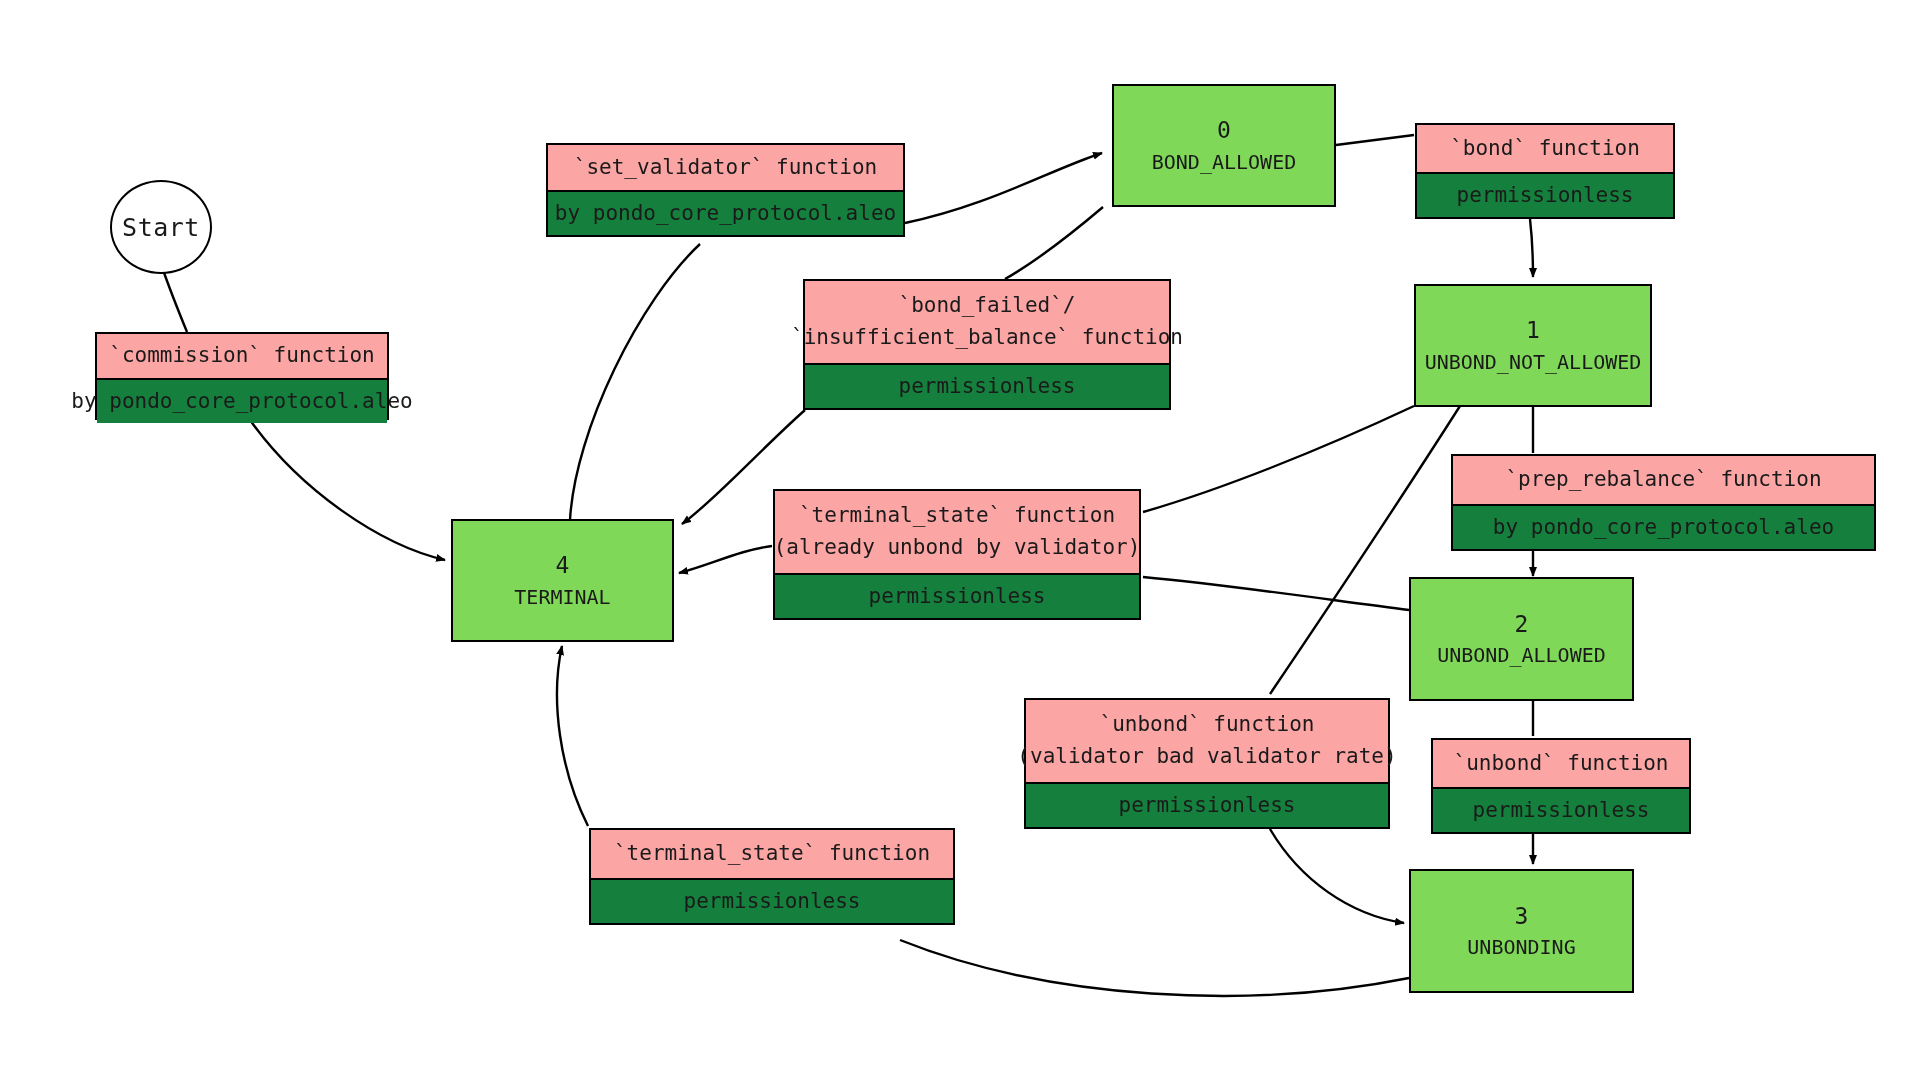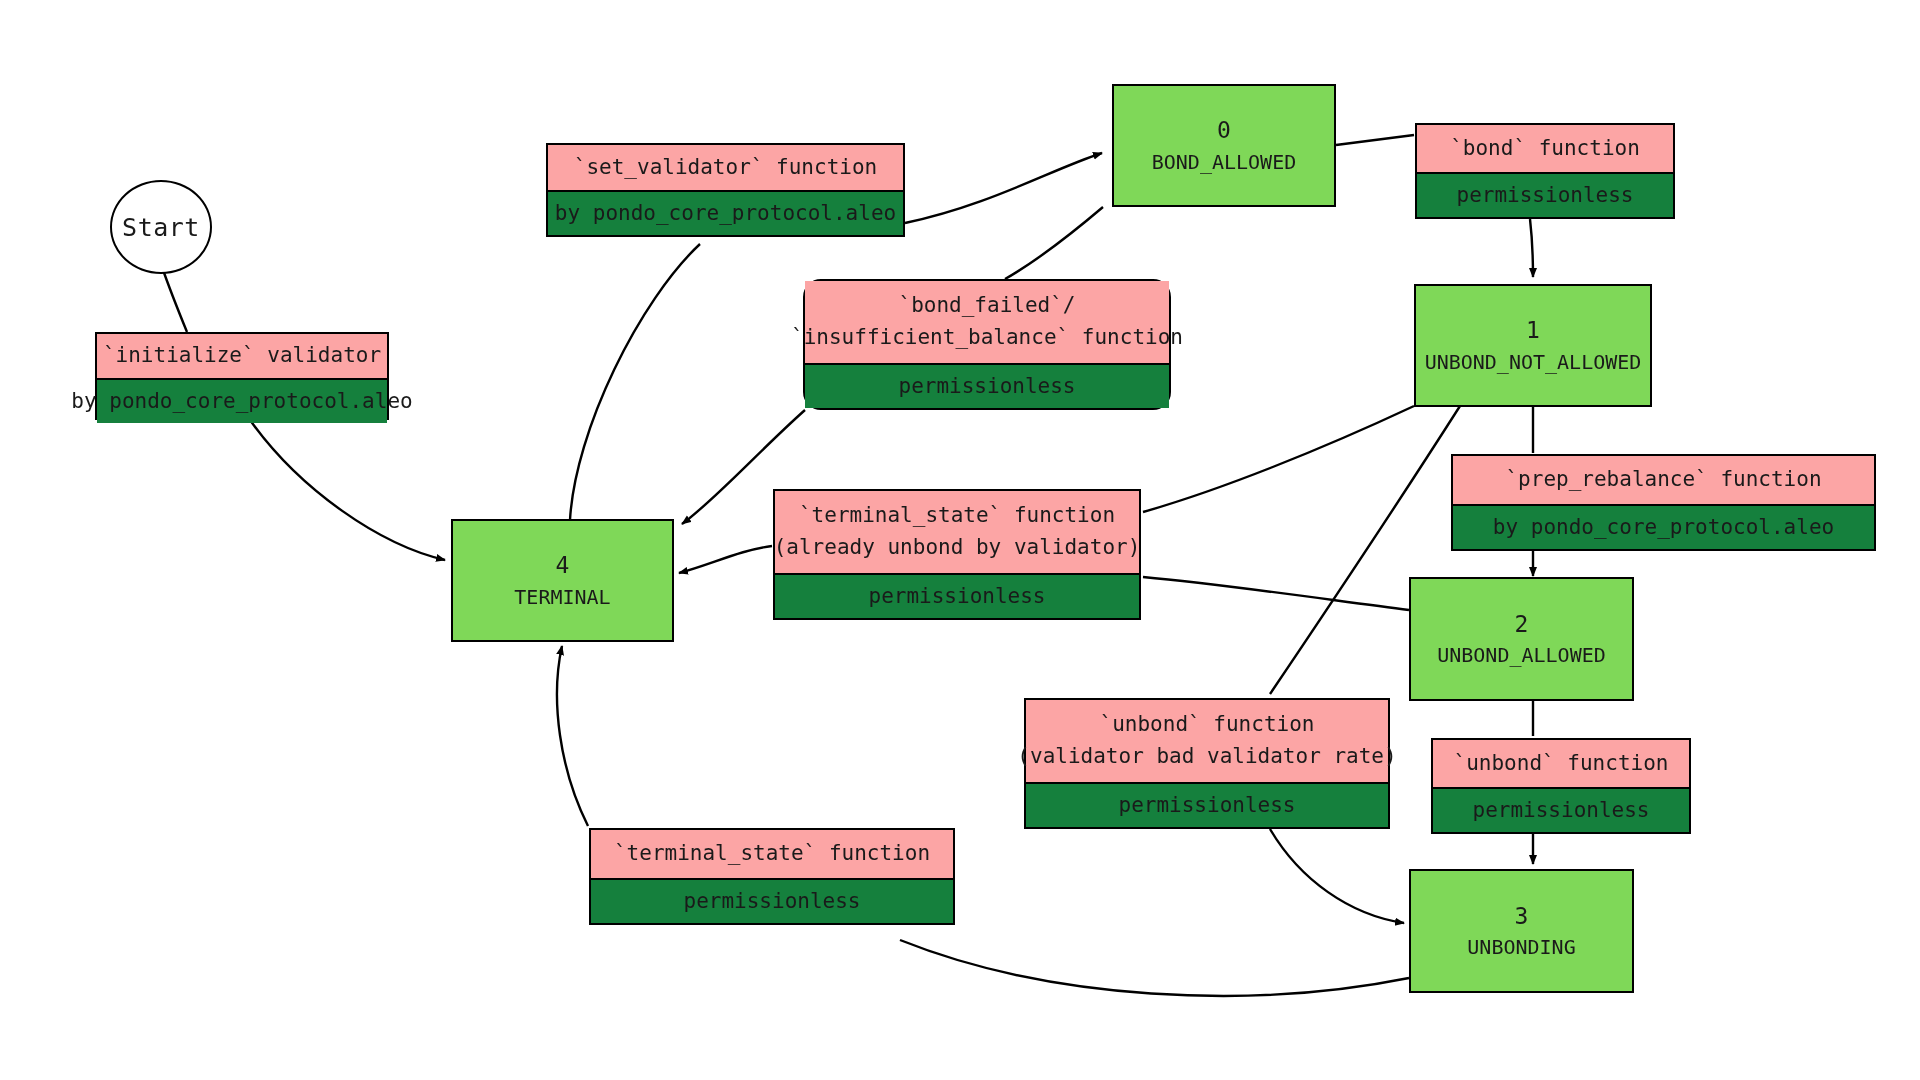--- a/index.html
+++ b/index.html
@@ -177,21 +177,21 @@
     <span class="state-label">UNBONDING</span>
   </div>
 
   <div class="state-node" style="left:451px; top:519px; width:223px; height:123px; background:#7fd858;">
     <span class="state-id">4</span>
     <span class="state-label">TERMINAL</span>
   </div>
 
   <div class="label-box" style="left:95px; top:332px; width:294px; height:88px;">
     <div class="label-head">
-      <span class="ln">`initialize` validator</span>
+      <span class="ln">`commission` function</span>
     </div>
     <div class="label-body">
       <span class="ln">by pondo_core_protocol.aleo</span>
     </div>
   </div>
 
   <div class="label-box" style="left:546px; top:143px; width:359px; height:94px;">
     <div class="label-head">
       <span class="ln">`set_validator` function</span>
     </div>
@@ -202,21 +202,21 @@
 
   <div class="label-box" style="left:1415px; top:123px; width:260px; height:96px;">
     <div class="label-head">
       <span class="ln">`bond` function</span>
     </div>
     <div class="label-body">
       <span class="ln">permissionless</span>
     </div>
   </div>
 
-  <div class="label-box" style="left:803px; top:279px; width:368px; height:131px;border-radius:18px;">
+  <div class="label-box" style="left:803px; top:279px; width:368px; height:131px;">
     <div class="label-head twoline">
       <span class="ln">`bond_failed`/</span>
       <span class="ln">`insufficient_balance` function</span>
     </div>
     <div class="label-body">
       <span class="ln">permissionless</span>
     </div>
   </div>
 
   <div class="label-box" style="left:1451px; top:454px; width:425px; height:97px;">

